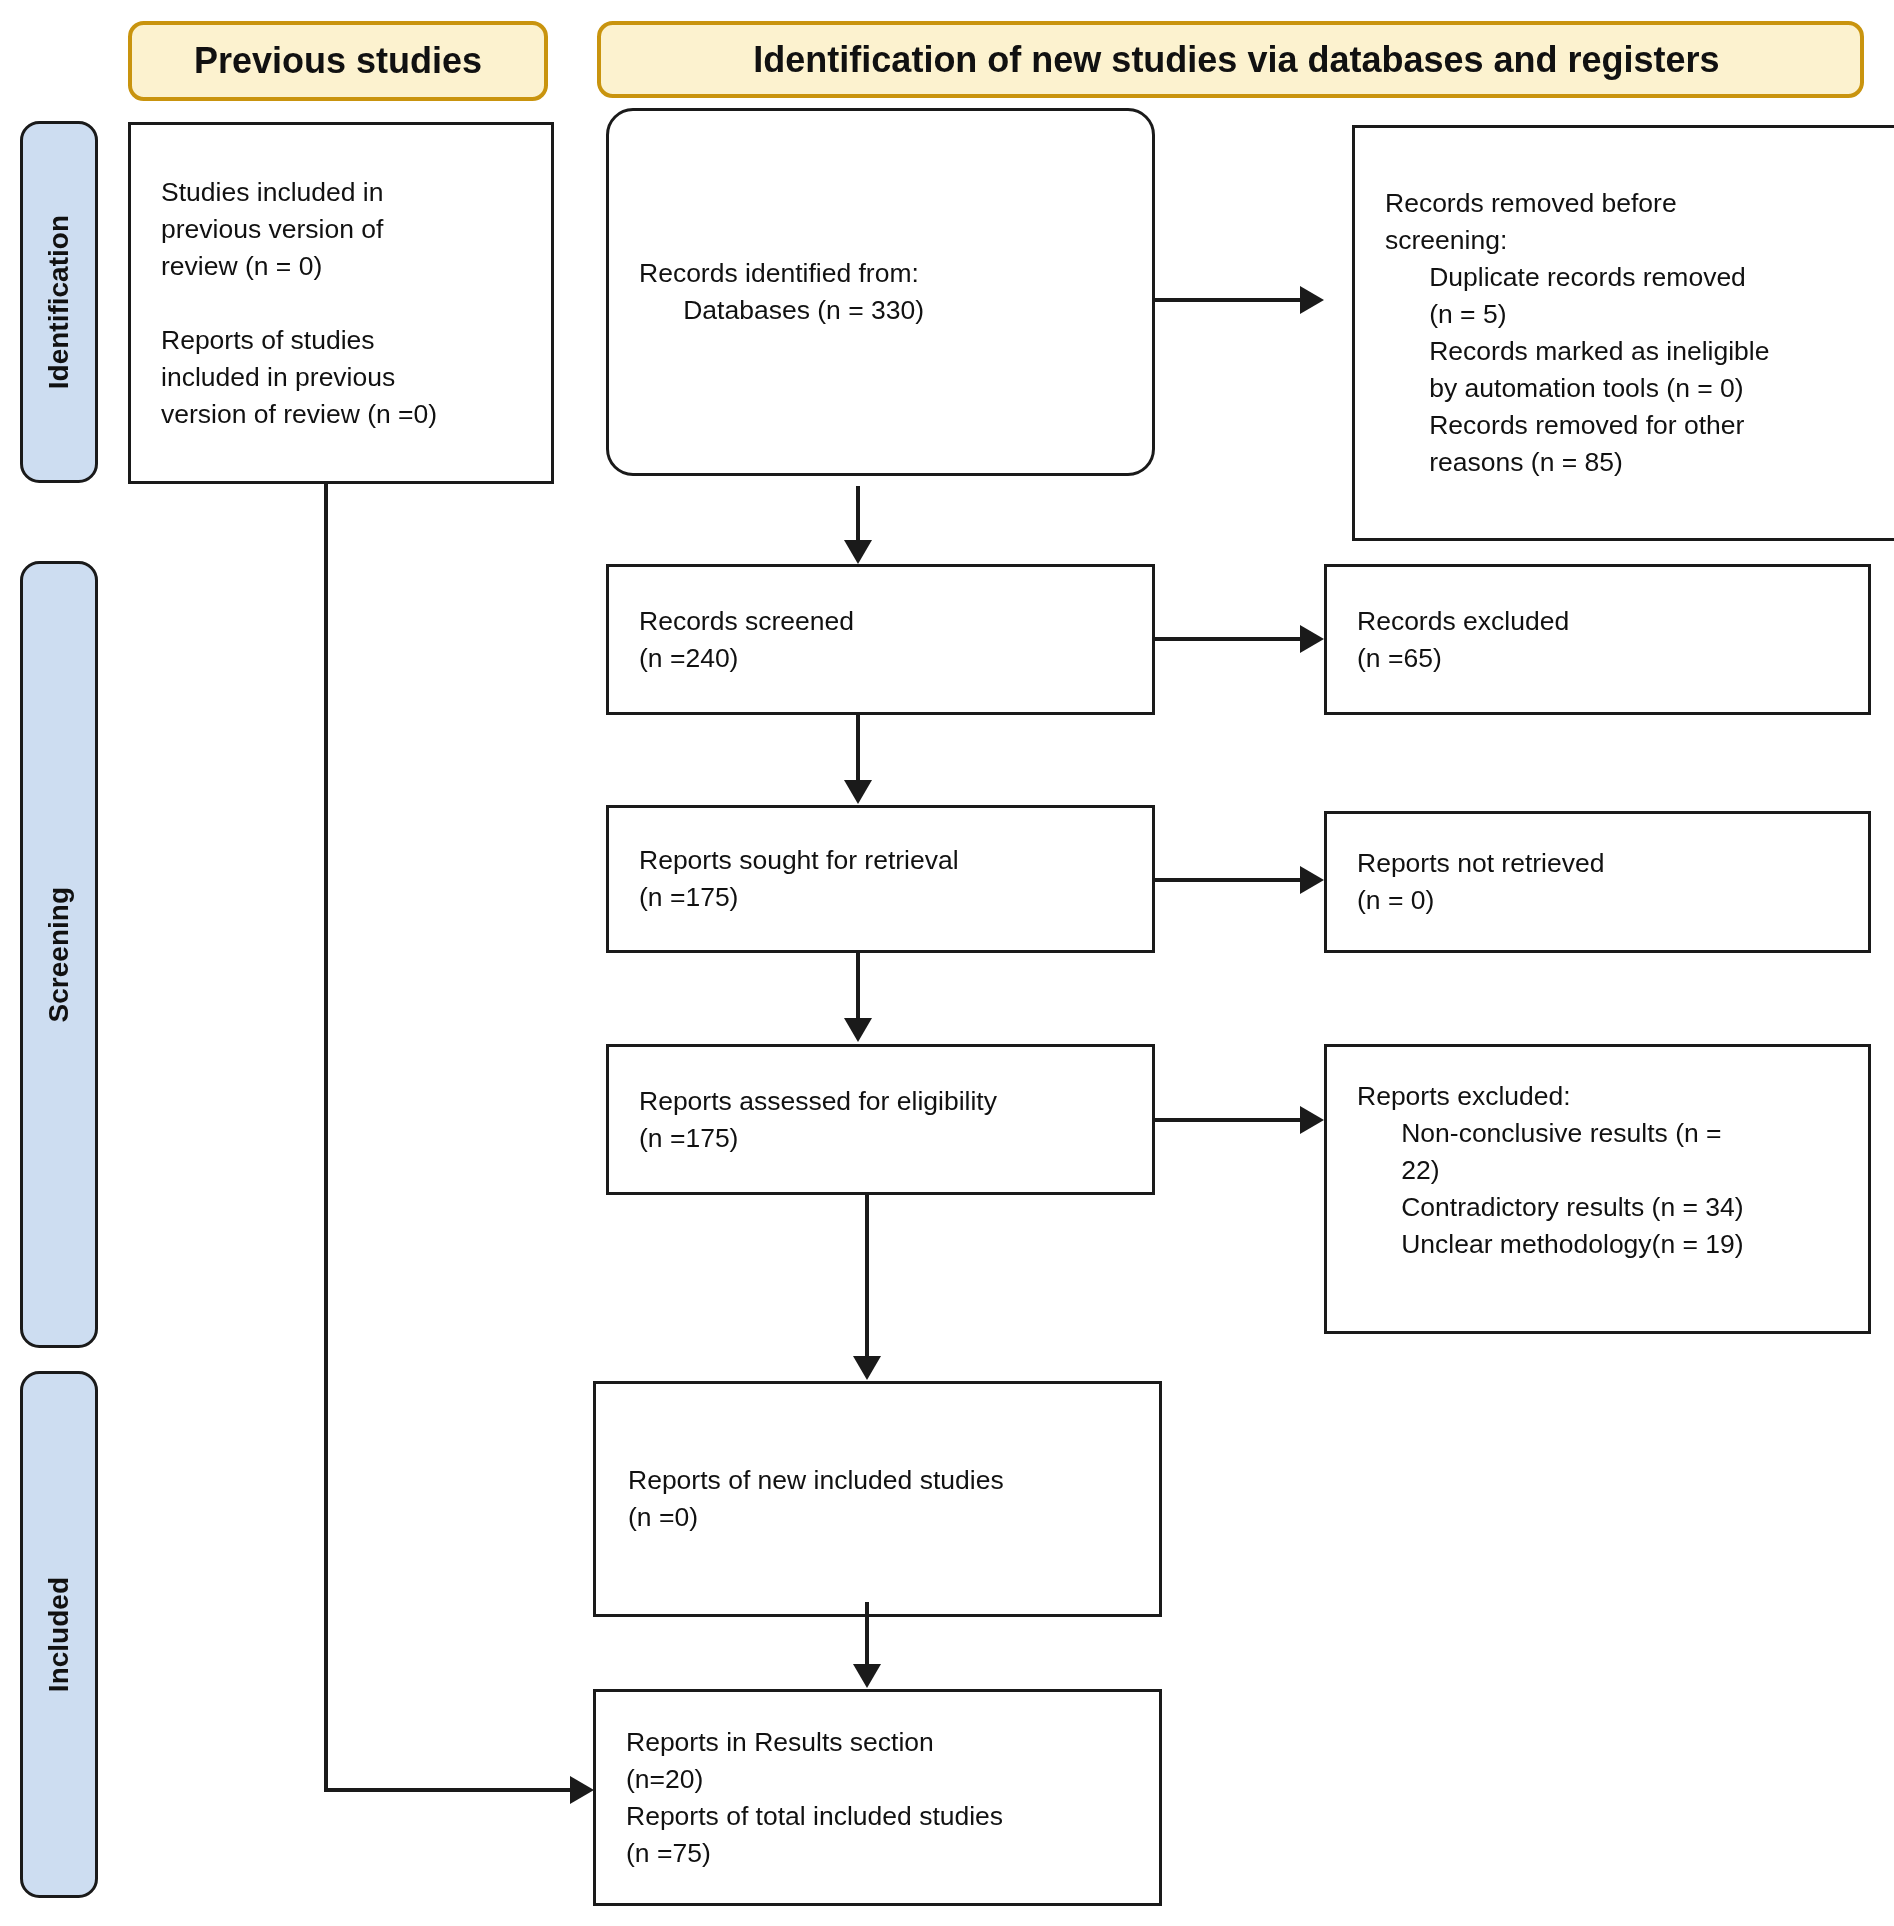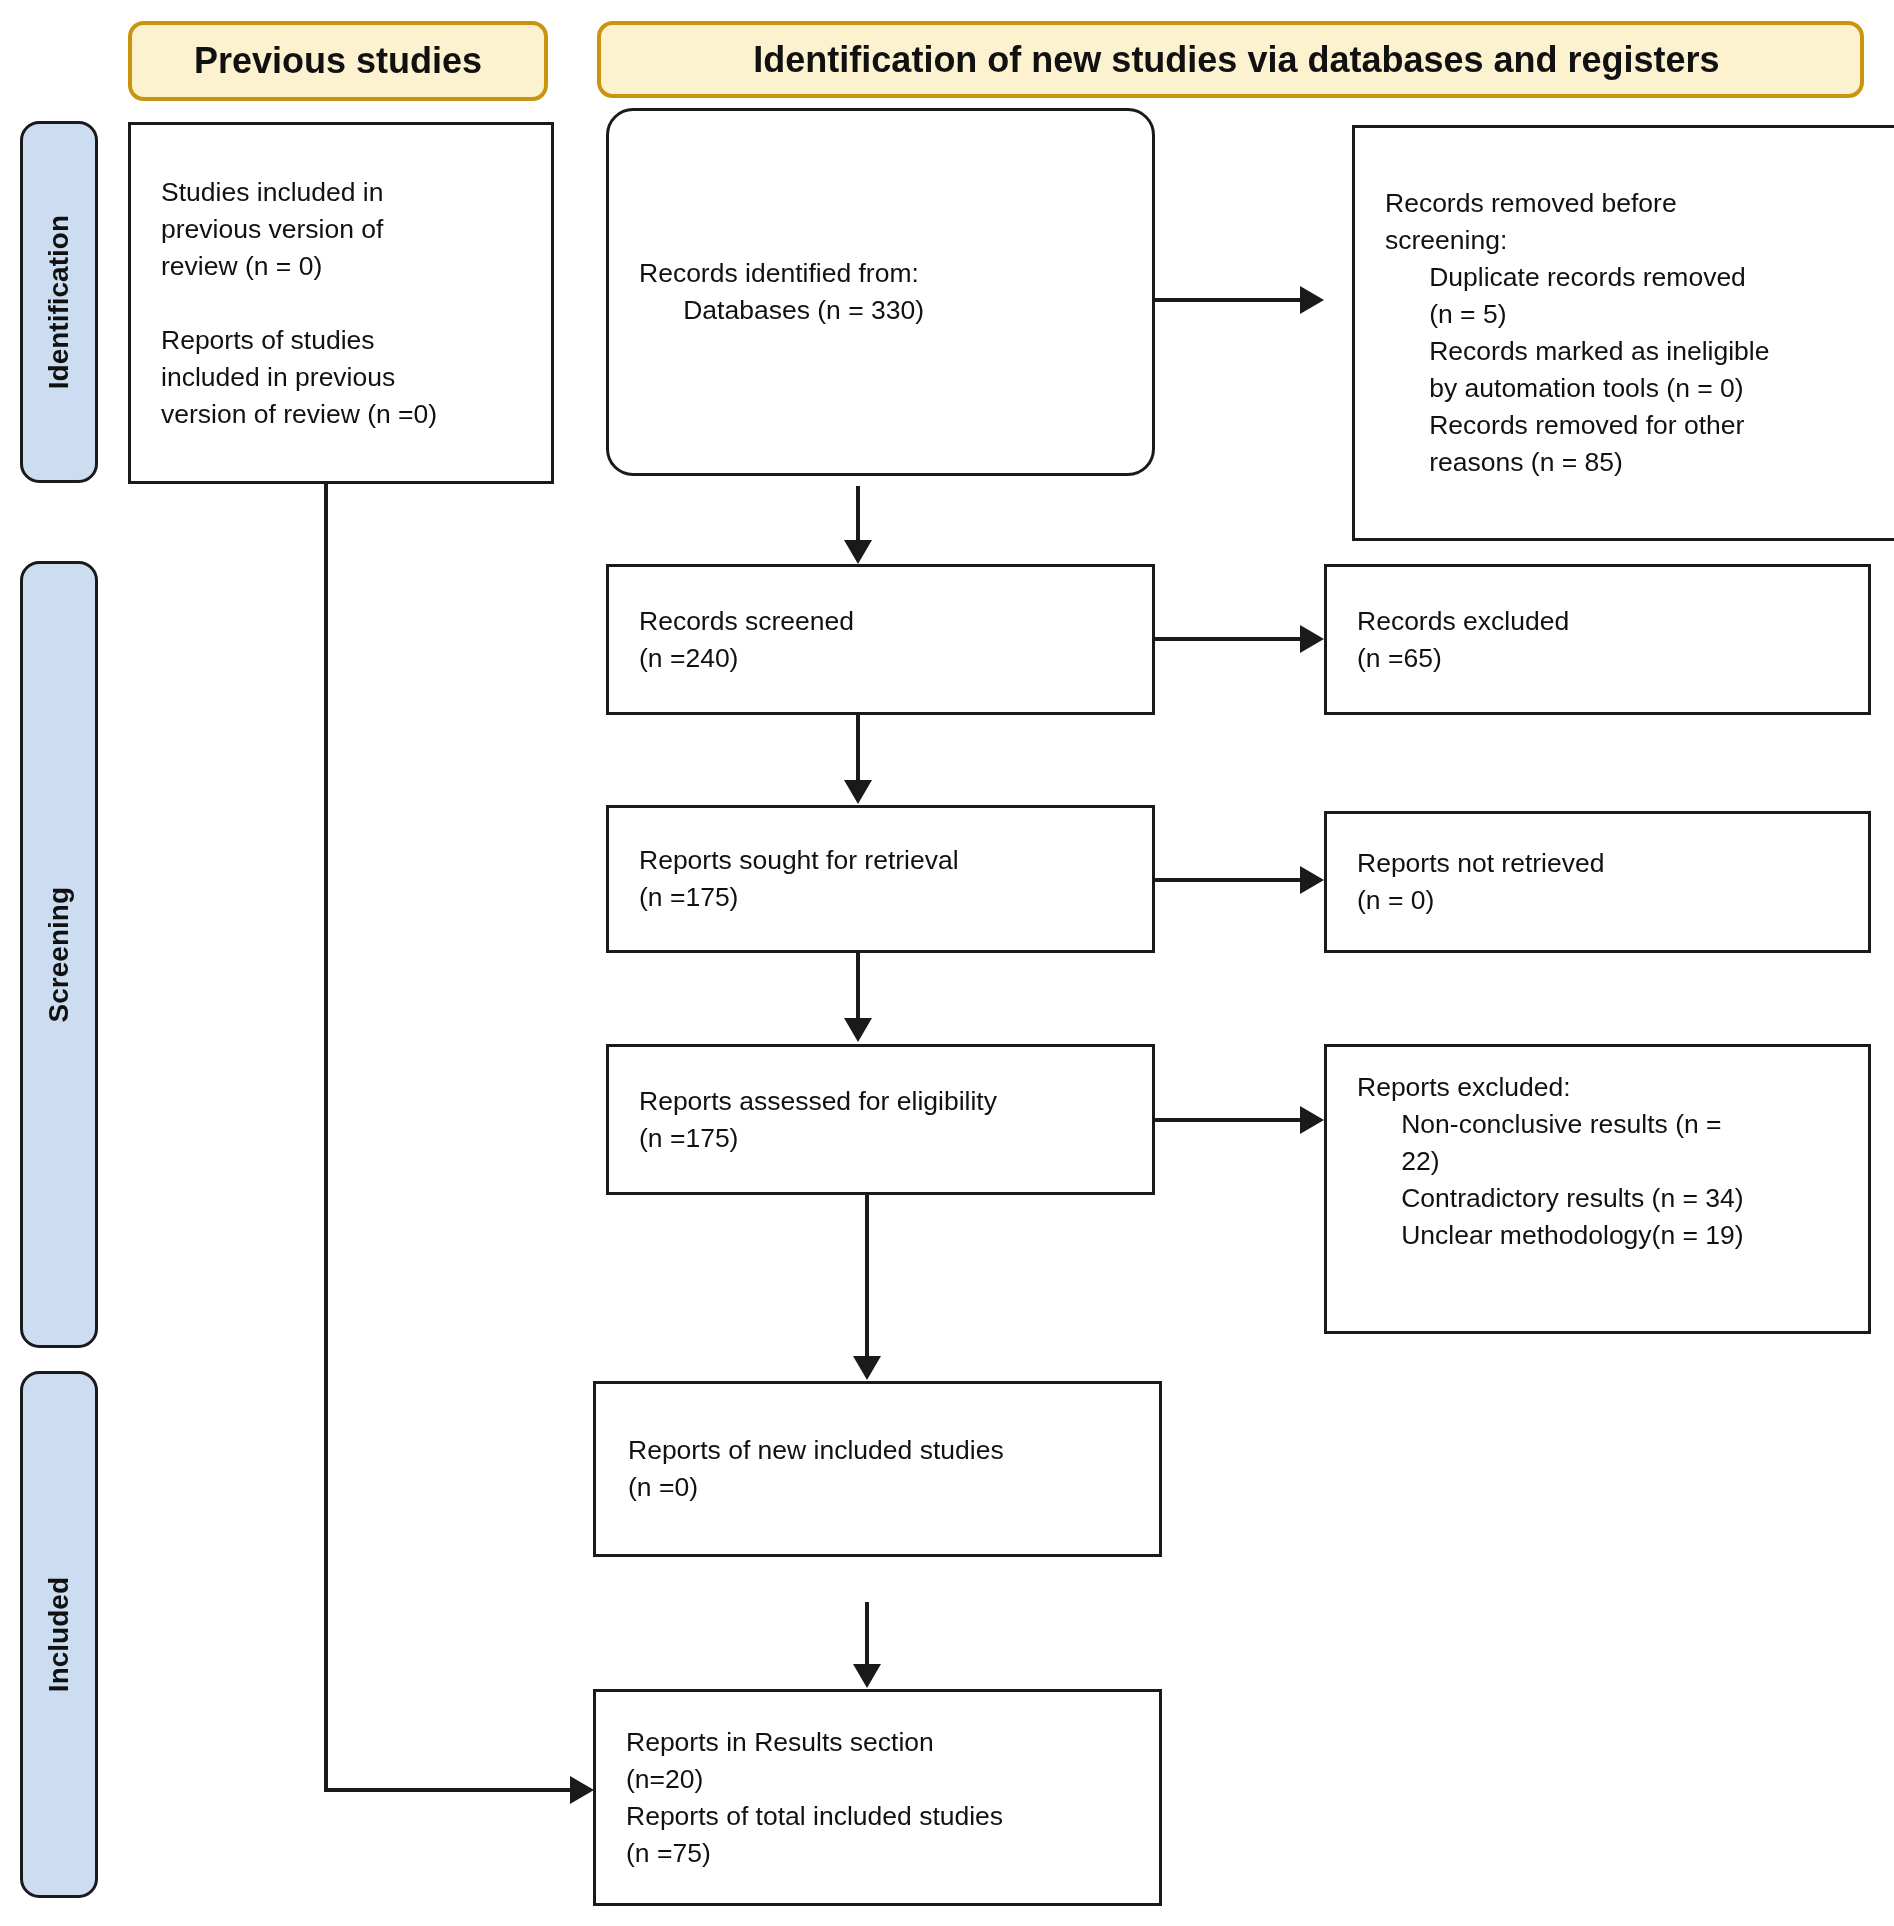--- a/index.html
+++ b/index.html
@@ -45,21 +45,21 @@
   .fbox{
     position:absolute;
     box-sizing:border-box;
     background:#ffffff;
     border:3.6px solid var(--box_border);
     display:flex;align-items:center;
     font-size:26.5px;line-height:37px;
     white-space:pre-wrap;
     padding-left:30px;padding-right:14.5px;
   }
-  .fbox.top-align{align-items:flex-start;padding-top:22px;}
+  .fbox.top-align{align-items:flex-start;padding-top:31px;}
   .hline{position:absolute;height:4.2px;background:var(--box_border);}
   .vline{position:absolute;width:4.2px;background:var(--box_border);}
   .head-right{
     position:absolute;width:0;height:0;
     border-top:14.5px solid transparent;
     border-bottom:14.5px solid transparent;
     border-left:24px solid var(--box_border);
   }
   .head-down{
     position:absolute;width:0;height:0;
@@ -142,21 +142,21 @@
   </div>
 
   <div class="fbox top-align" style="left:1324px;top:1044px;width:547px;height:290px;">
     <span>Reports excluded:
       Non-conclusive results (n =
       22)
       Contradictory results (n = 34)
       Unclear methodology(n = 19)</span>
   </div>
 
-  <div class="fbox" style="left:593px;top:1381px;width:569px;height:176px;padding-left:32px;">
+  <div class="fbox" style="left:593px;top:1381px;width:569px;height:236px;padding-left:32px;">
     <span>Reports of new included studies
 (n =0)</span>
   </div>
 
   <div class="fbox" style="left:593px;top:1689px;width:569px;height:217px;">
     <span>Reports in Results section
 (n=20)
 Reports of total included studies
 (n =75)</span>
   </div>

